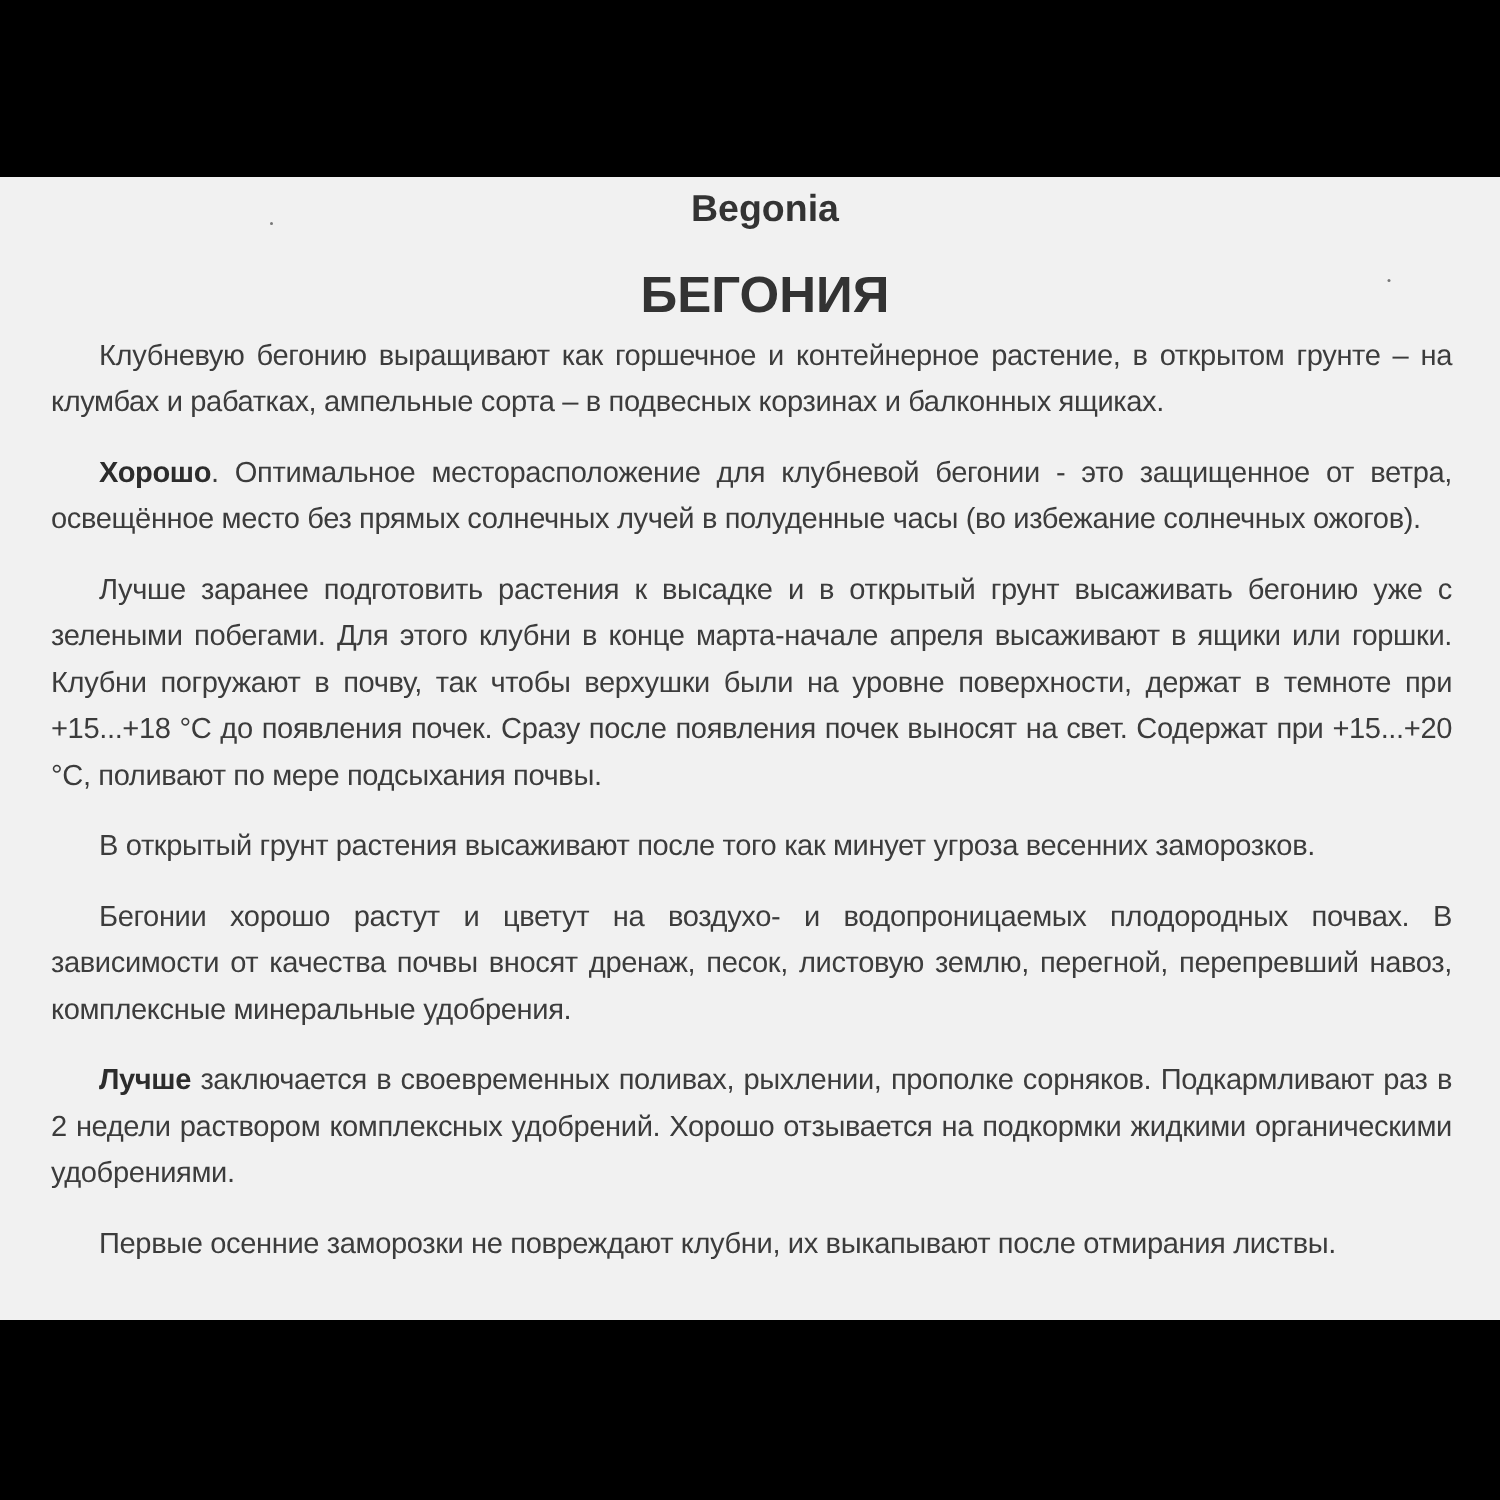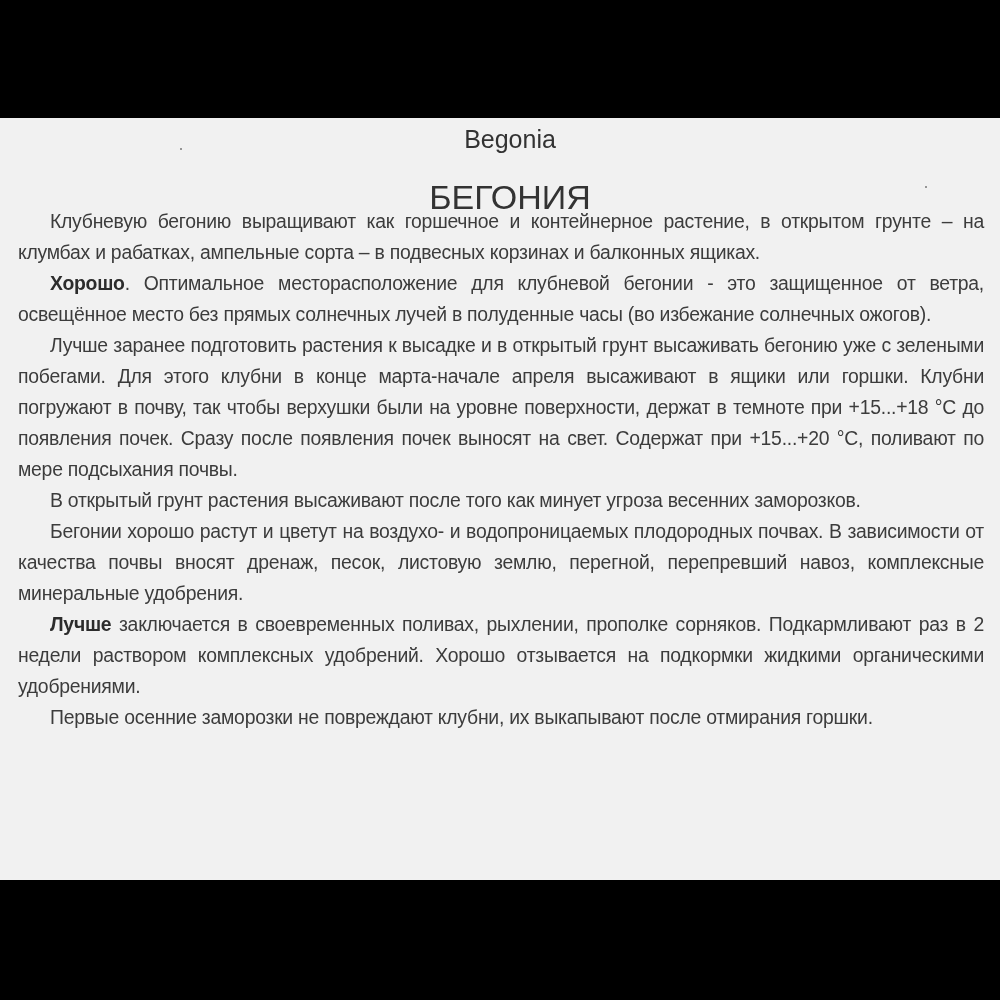--- a/index.html
+++ b/index.html
@@ -18,41 +18,41 @@
       height: 762px;
       background: #f1f1f1;
       color: #3a3a3a;
       font-family: "Liberation Sans", sans-serif;
     }
     .title {
       position: absolute;
       left: 0;
       width: 1000px;
       text-align: center;
-      font-weight: normal;
+      font-weight: bold;
       font-size: 25px;
       color: #333333;
       padding-left: 20px;
       box-sizing: border-box;
     }
     .title.latin { top: 7px; }
     .title.cyr { top: 60px; font-size: 34px; }
     .body-text {
       position: absolute;
       left: 18px;
       top: 88px;
       width: 966px;
       font-size: 19.4px;
       line-height: 31px;
       text-align: justify;
       letter-spacing: -0.25px;
       color: #3c3c3c;
     }
     .para {
-      margin: 0;
+      margin: 16px;
       text-indent: 32px;
     }
     .para b {
       font-weight: bold;
       color: #2c2c2c;
     }
     .speck {
       position: absolute;
       width: 2px;
       height: 2px;
@@ -83,16 +83,16 @@
     <p class="para">
       <b></b><span>В открытый грунт растения высаживают после того как минует угроза весенних заморозков.</span>
     </p>
     <p class="para">
       <b></b><span>Бегонии хорошо растут и цветут на воздухо- и водопроницаемых плодородных почвах. В зависимости от качества почвы вносят дренаж, песок, листовую землю, перегной, перепревший навоз, комплексные минеральные удобрения.</span>
     </p>
     <p class="para">
       <b>Лучше</b><span> заключается в своевременных поливах, рыхлении, прополке сорняков. Подкармливают раз в 2 недели раствором комплексных удобрений. Хорошо отзывается на подкормки жидкими органическими удобрениями.</span>
     </p>
     <p class="para">
-      <b></b><span>Первые осенние заморозки не повреждают клубни, их выкапывают после отмирания горшки.</span>
+      <b></b><span>Первые осенние заморозки не повреждают клубни, их выкапывают после отмирания листвы.</span>
     </p>
   </div>
 </div>
 
 </body></html>

